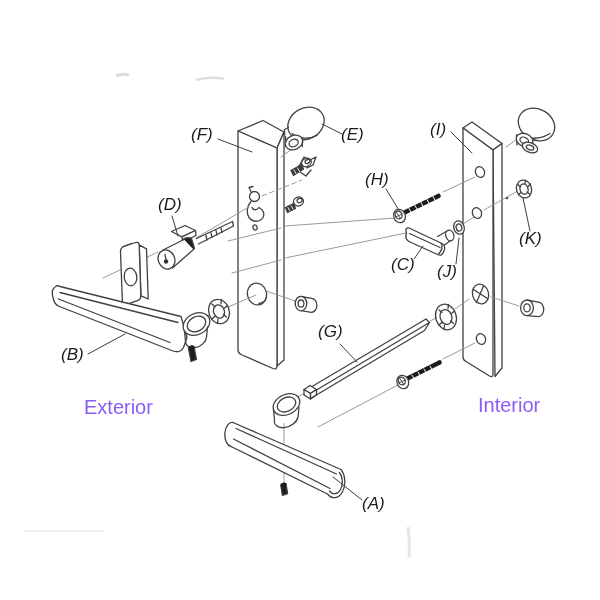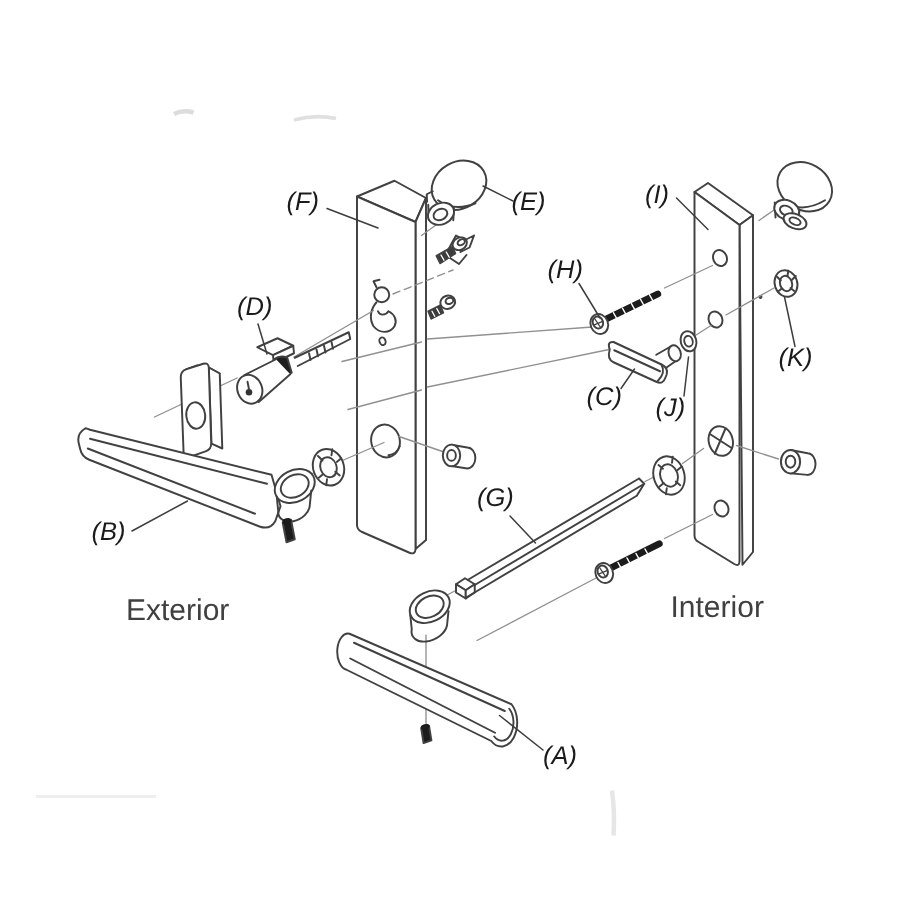--- a/index.html
+++ b/index.html
@@ -1,21 +1,21 @@
 <!DOCTYPE html>
 <html><head>
 <meta charset="utf-8">
 <style>
   html,body{margin:0;padding:0;background:#fff;}
   #stage{position:relative;width:600px;height:600px;background:#fff;overflow:hidden;
          font-family:"Liberation Sans",sans-serif;}
   #stage svg{position:absolute;left:0;top:0;}
   .part-label{position:absolute;font-style:italic;font-size:17px;line-height:18px;
               color:#1b1b1b;white-space:nowrap;letter-spacing:0px;}
-  .side-label{position:absolute;font-size:20px;line-height:21px;color:#404040;
+  .side-label{position:absolute;font-size:20px;line-height:21px;color:#8b5cf6;
               font-style:normal;white-space:nowrap;}
 </style>
 </head>
 <body>
 
 <div id="stage">
 
 <svg width="600" height="600" viewBox="0 0 600 600">
   <g fill="none" stroke="#414141" stroke-width="1.3" stroke-linecap="round" stroke-linejoin="round">
 
@@ -240,15 +240,15 @@
 <div class="part-label" style="left:61px;top:346px;">(B)</div>
 <div class="part-label" style="left:430px;top:121px;">(I)</div>
 <div class="part-label" style="left:365px;top:171px;">(H)</div>
 <div class="part-label" style="left:391px;top:256px;">(C)</div>
 <div class="part-label" style="left:437px;top:263px;">(J)</div>
 <div class="part-label" style="left:519px;top:230px;">(K)</div>
 <div class="part-label" style="left:318px;top:323px;">(G)</div>
 <div class="part-label" style="left:362px;top:495px;">(A)</div>
 
 <div class="side-label" style="left:84px;top:397px;">Exterior</div>
-<div class="side-label" style="left:447px;top:395px;">Interior</div>
+<div class="side-label" style="left:478px;top:395px;">Interior</div>
 
 </div>
 
 </body></html>

